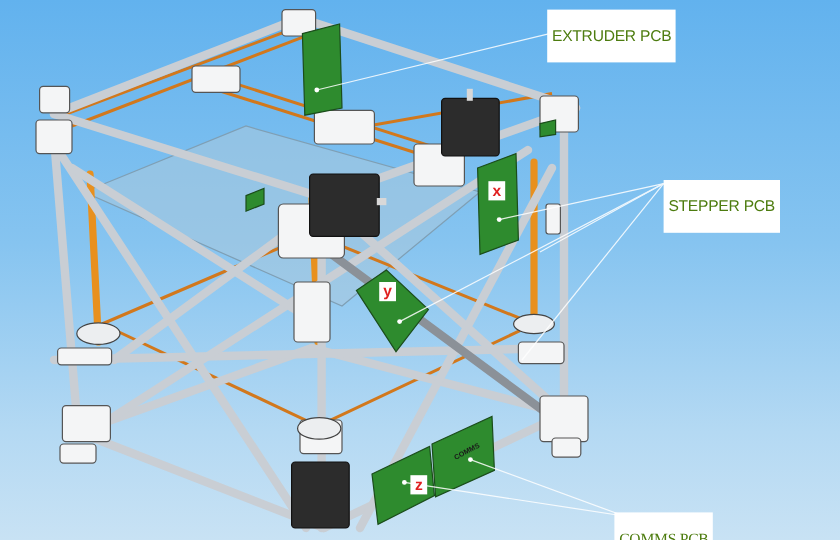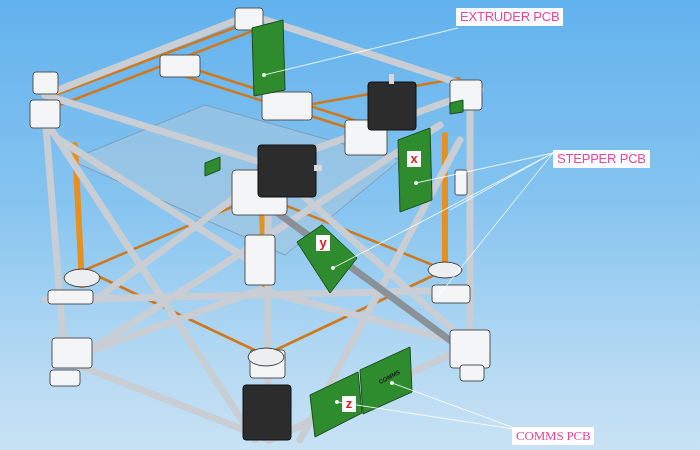--- a/index.html
+++ b/index.html
@@ -1,21 +1,21 @@
 <!DOCTYPE html>
 <html><head>
 <meta charset="utf-8">
 <style>
   html,body{margin:0;padding:0;}
   body{width:700px;height:450px;overflow:hidden;position:relative;
        background:linear-gradient(180deg,#62b2ee 0%,#86c4f0 45%,#b4d9f3 80%,#c8e2f4 100%);
        font-family:"Liberation Sans",sans-serif;}
   #scene{position:absolute;left:0;top:0;width:700px;height:450px;}
-  .label{position:absolute;background:#ffffff;color:#ec4899;font-size:13px;
-         padding:1px 4px;line-height:16px;letter-spacing:-0.2px;white-space:nowrap;}
+  .label{position:absolute;background:#ffffff;color:#4d7c0f;font-size:13px;
+         padding:14px 4px;line-height:16px;letter-spacing:-0.2px;white-space:nowrap;}
   .axis-tag{position:absolute;background:#ffffff;color:#e02020;font-weight:bold;
             font-size:13px;width:14px;height:16px;line-height:15px;text-align:center;}
   .comms-mark{position:absolute;color:#1a1a1a;font-size:6px;font-weight:bold;transform:rotate(-28deg);}
 </style>
 </head>
 <body>
 
 <svg id="scene" viewBox="0 0 700 450" xmlns="http://www.w3.org/2000/svg">
   <defs>
     <linearGradient id="rod" x1="0" y1="0" x2="0" y2="1">

